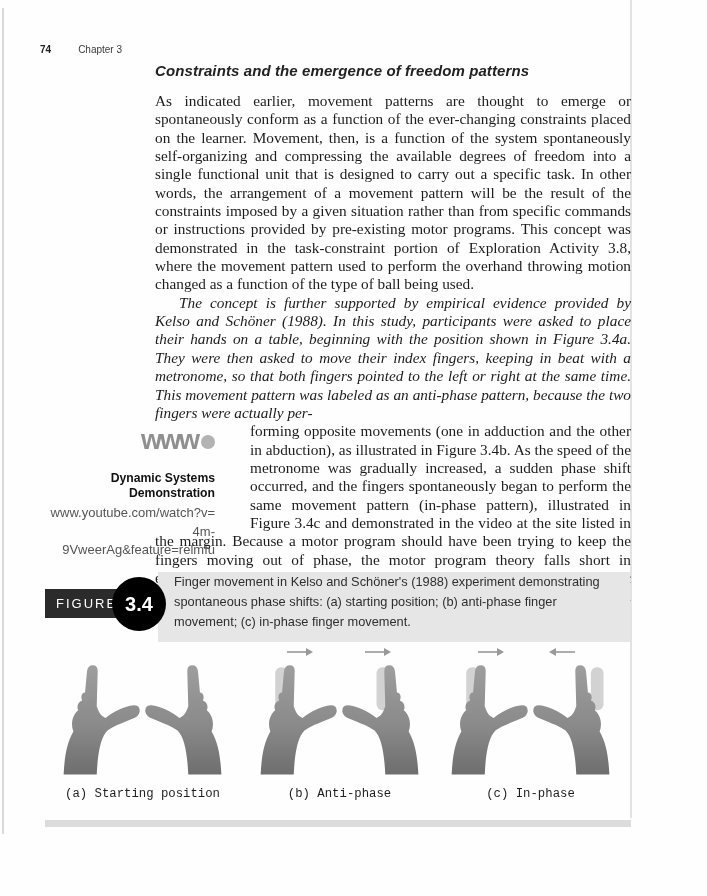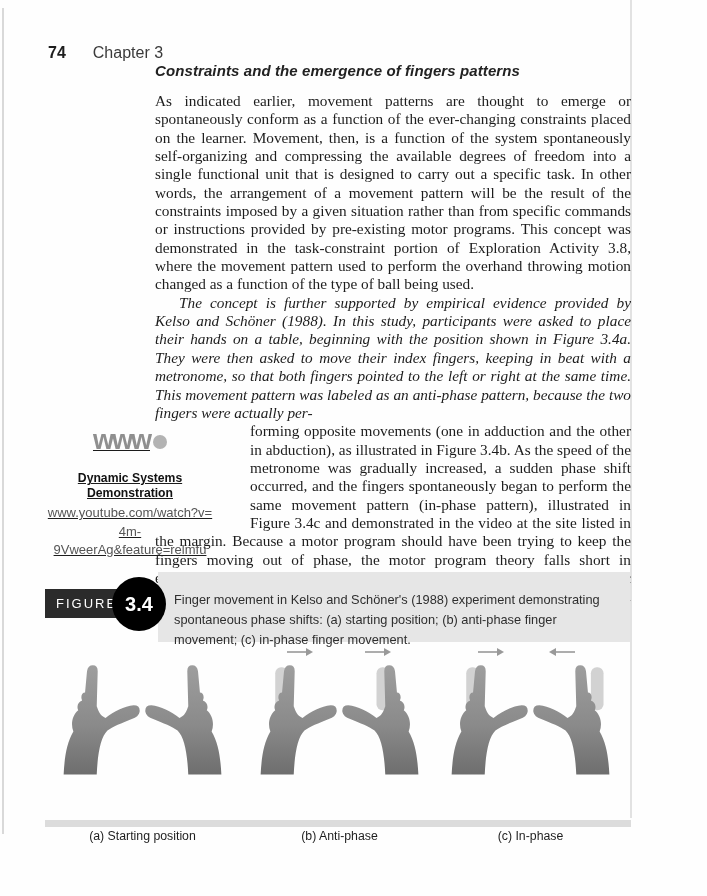--- a/index.html
+++ b/index.html
@@ -1,69 +1,69 @@
 <!DOCTYPE html>
 <html><head>
 <meta charset="utf-8">
 <style>
   html,body{margin:0;padding:0;background:#ffffff;}
   .page{position:relative;width:707px;height:896px;background:#fefefe;overflow:hidden;
         font-family:"Liberation Serif",serif;}
   .edge-left{position:absolute;left:2px;top:8px;width:2px;height:826px;background:#d9d9d9;}
   .edge-right{position:absolute;left:630px;top:0;width:2px;height:818px;background:#e2e2e2;}
 
-  .running-head{position:absolute;left:48px;top:44px;font-family:"Liberation Sans",sans-serif;
-        font-size:16px;color:#3a3a3a;}
+  .running-head{position:absolute;left:40px;top:44px;font-family:"Liberation Sans",sans-serif;
+        font-size:10px;color:#3a3a3a;}
   .running-head .page-num{font-weight:bold;color:#1e1e1e;margin-right:27px;}
 
   .content{position:absolute;left:155px;top:62px;width:476px;}
   .section-heading{font-family:"Liberation Sans",sans-serif;font-weight:bold;font-style:italic;
         font-size:15px;color:#222;margin:0 0 13px 0;letter-spacing:.1px;}
   .body-p{font-size:15.3px;line-height:18.35px;text-align:justify;color:#1c1c1c;margin:0;}
   .indent{text-indent:24px;font-style:italic;}
 
   .margin-note{float:left;width:170px;margin-left:-110px;margin-right:35px;height:108px;
         padding-top:5px;box-sizing:border-box;font-family:"Liberation Sans",sans-serif;
-        text-align:center;text-indent:0;text-decoration:underline;}
+        text-align:right;text-indent:0;}
   .www-logo{color:#8f8f8f;font-weight:bold;font-size:27px;letter-spacing:-2px;line-height:1;
         font-family:"Liberation Sans",sans-serif;}
   .www-dot{display:inline-block;width:14px;height:14px;border-radius:50%;background:#b3b3b3;
         margin-left:3px;}
   .note-title{font-weight:bold;font-size:12.2px;color:#111;margin-top:17px;line-height:1.2;}
   .note-url{font-size:13px;color:#555;line-height:1.4;margin-top:4px;}
 
   .fig-label-box{position:absolute;left:45px;top:589px;width:96px;height:29px;background:#2b2b2b;
         color:#fff;font-family:"Liberation Sans",sans-serif;font-size:13px;letter-spacing:2px;
         display:flex;align-items:center;padding-left:11px;box-sizing:border-box;}
   .fig-num-circle{position:absolute;left:112px;top:577px;width:54px;height:54px;border-radius:50%;
         background:#000000;color:#fff;font-family:"Liberation Sans",sans-serif;font-weight:bold;
         font-size:20px;display:flex;align-items:center;justify-content:center;z-index:2;}
   .fig-caption{position:absolute;left:158px;top:572px;width:472px;height:70px;background:#e6e6e6;
-        box-sizing:border-box;padding:18px 12px 0 16px;font-family:"Liberation Sans",sans-serif;
+        box-sizing:border-box;padding:0 12px 0 16px;font-family:"Liberation Sans",sans-serif;
         font-size:12.8px;line-height:1.55;color:#2e2e2e;}
 
   .arrow{position:absolute;top:643px;}
   .panel{position:absolute;top:655px;width:185px;height:125px;}
   .panel-label{position:absolute;top:787px;width:185px;text-align:center;
-        font-family:Liberation Sans, sans-serif;font-size:12.3px;color:#1e1e1e;margin-top:42px;}
+        font-family:Liberation Mono, monospace;font-size:12.3px;color:#1e1e1e;}
   .bottom-rule{position:absolute;left:45px;top:820px;width:586px;height:7px;background:#dcdcdc;}
 </style>
 </head>
 <body>
 
 <div class="page">
   <div class="edge-left"></div>
   <div class="edge-right"></div>
 
   <div class="running-head">
     <span class="page-num">74</span><span>Chapter 3</span>
   </div>
 
   <div class="content">
-    <h1 class="section-heading">Constraints and the emergence of fingers patterns</h1>
+    <h1 class="section-heading">Constraints and the emergence of freedom patterns</h1>
     <p class="body-p">As indicated earlier, movement patterns are thought to emerge or spontaneously conform as a function of the ever-changing constraints placed on the learner. Movement, then, is a function of the system spontaneously self-organizing and compressing the available degrees of freedom into a single functional unit that is designed to carry out a specific task. In other words, the arrangement of a movement pattern will be the result of the constraints imposed by a given situation rather than from specific commands or instructions provided by pre-existing motor programs. This concept was demonstrated in the task-constraint portion of Exploration Activity 3.8, where the movement pattern used to perform the overhand throwing motion changed as a function of the type of ball being used.</p>
     <p class="body-p indent">The concept is further supported by empirical evidence provided by Kelso and Schöner (1988). In this study, participants were asked to place their hands on a table, beginning with the position shown in Figure 3.4a. They were then asked to move their index fingers, keeping in beat with a metronome, so that both fingers pointed to the left or right at the same time. This movement pattern was labeled as an anti-phase pattern, because the two fingers were actually per-</p>
     <div class="body-p">
       <div class="margin-note">
         <div><span class="www-logo">www</span><span class="www-dot"></span></div>
         <div class="note-title">Dynamic Systems Demonstration</div>
         <div class="note-url">
           <div>www.youtube.com/watch?v=</div>
           <div>4m-9VweerAg&amp;feature=relmfu</div>
         </div>

